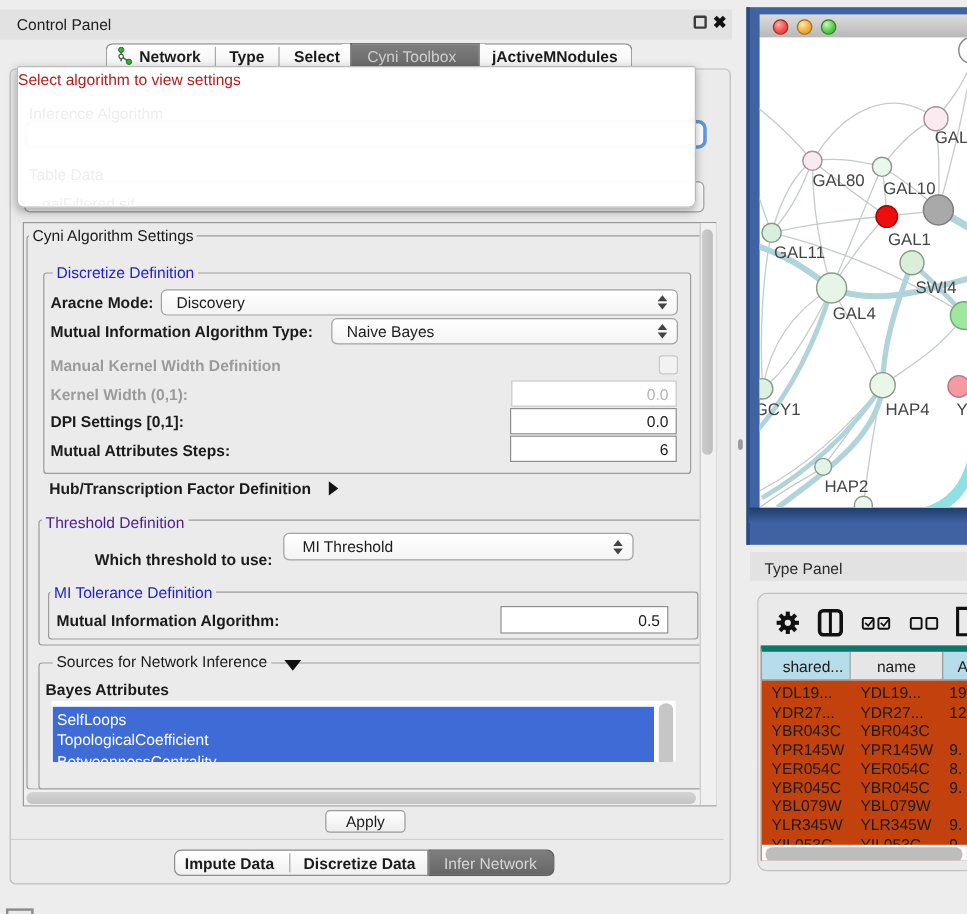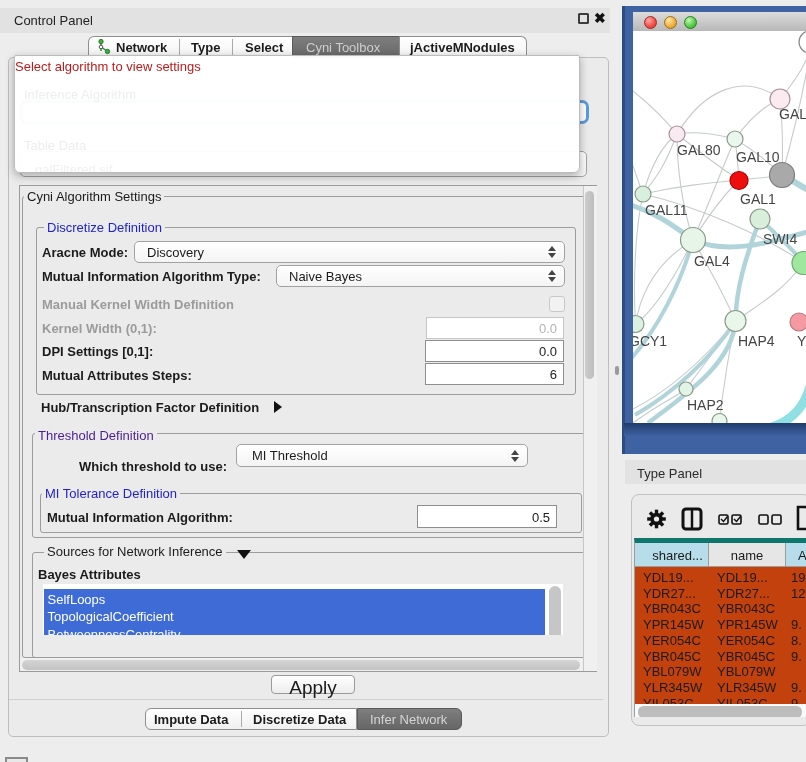--- a/index.html
+++ b/index.html
@@ -98,21 +98,21 @@
     <div style="padding:2px 0 0 3.5px;line-height:17.4px">SelfLoops<br>TopologicalCoefficient<br>BetweennessCentrality<br>gal4RGexp</div>
   </div>
   <div class="abs" style="left:506px;top:2px;width:12px;height:57px;background:#c6c6c6;border-radius:6px"></div>
 </div>
 
 <div class="abs" style="left:583px;top:186px;width:13px;height:485px;background:#f0f0f0;border-left:1px solid #c6c6c6"></div>
 <div class="abs" style="left:585px;top:191px;width:9px;height:188px;background:linear-gradient(90deg,#cccccc,#bdbdbd);border-radius:4.5px"></div>
 <div class="abs" style="left:20px;top:658px;width:563px;height:13px;background:#f0f0f0"></div>
 <div class="abs" style="left:22px;top:659.5px;width:558px;height:10.5px;background:linear-gradient(#d4d4d4,#c3c3c3);border-radius:5px"></div>
 
-<div class="abs" style="left:271px;top:675px;width:84px;height:19px;background:linear-gradient(#ffffff,#ededed);border:1px solid #9a9a9a;border-radius:4px;box-sizing:border-box;text-align:center;padding-top:1px;font-size:19px">Apply</div>
+<div class="abs" style="left:271px;top:675px;width:67px;height:19px;background:linear-gradient(#ffffff,#ededed);border:1px solid #9a9a9a;border-radius:4px;box-sizing:border-box;text-align:center;padding-top:1px;font-size:13px">Apply</div>
 <div class="abs" style="left:9px;top:699px;width:594px;height:1px;background:#cfcfcf"></div>
 <div class="abs" style="left:145px;top:708px;width:317px;height:22px">
   <div class="abs" style="left:0;top:0;width:212px;height:22px;background:linear-gradient(#ffffff,#f0f0f0);border:1px solid #8e8e8e;border-radius:6px 0 0 6px;box-sizing:border-box"></div>
   <div class="abs" style="left:96px;top:3px;width:1px;height:16px;background:#aaa"></div>
   <div class="abs" style="left:212px;top:0;width:105px;height:22px;background:linear-gradient(#7e7e7e,#666);border:1px solid #5a5a5a;border-radius:0 6px 6px 0;box-sizing:border-box"></div>
   <div class="abs b" style="left:9px;top:4px">Impute Data</div>
   <div class="abs b" style="left:108px;top:4px">Discretize Data</div>
   <div class="abs" style="left:225px;top:4px;color:#d6d6d6">Infer Network</div>
 </div>
 

